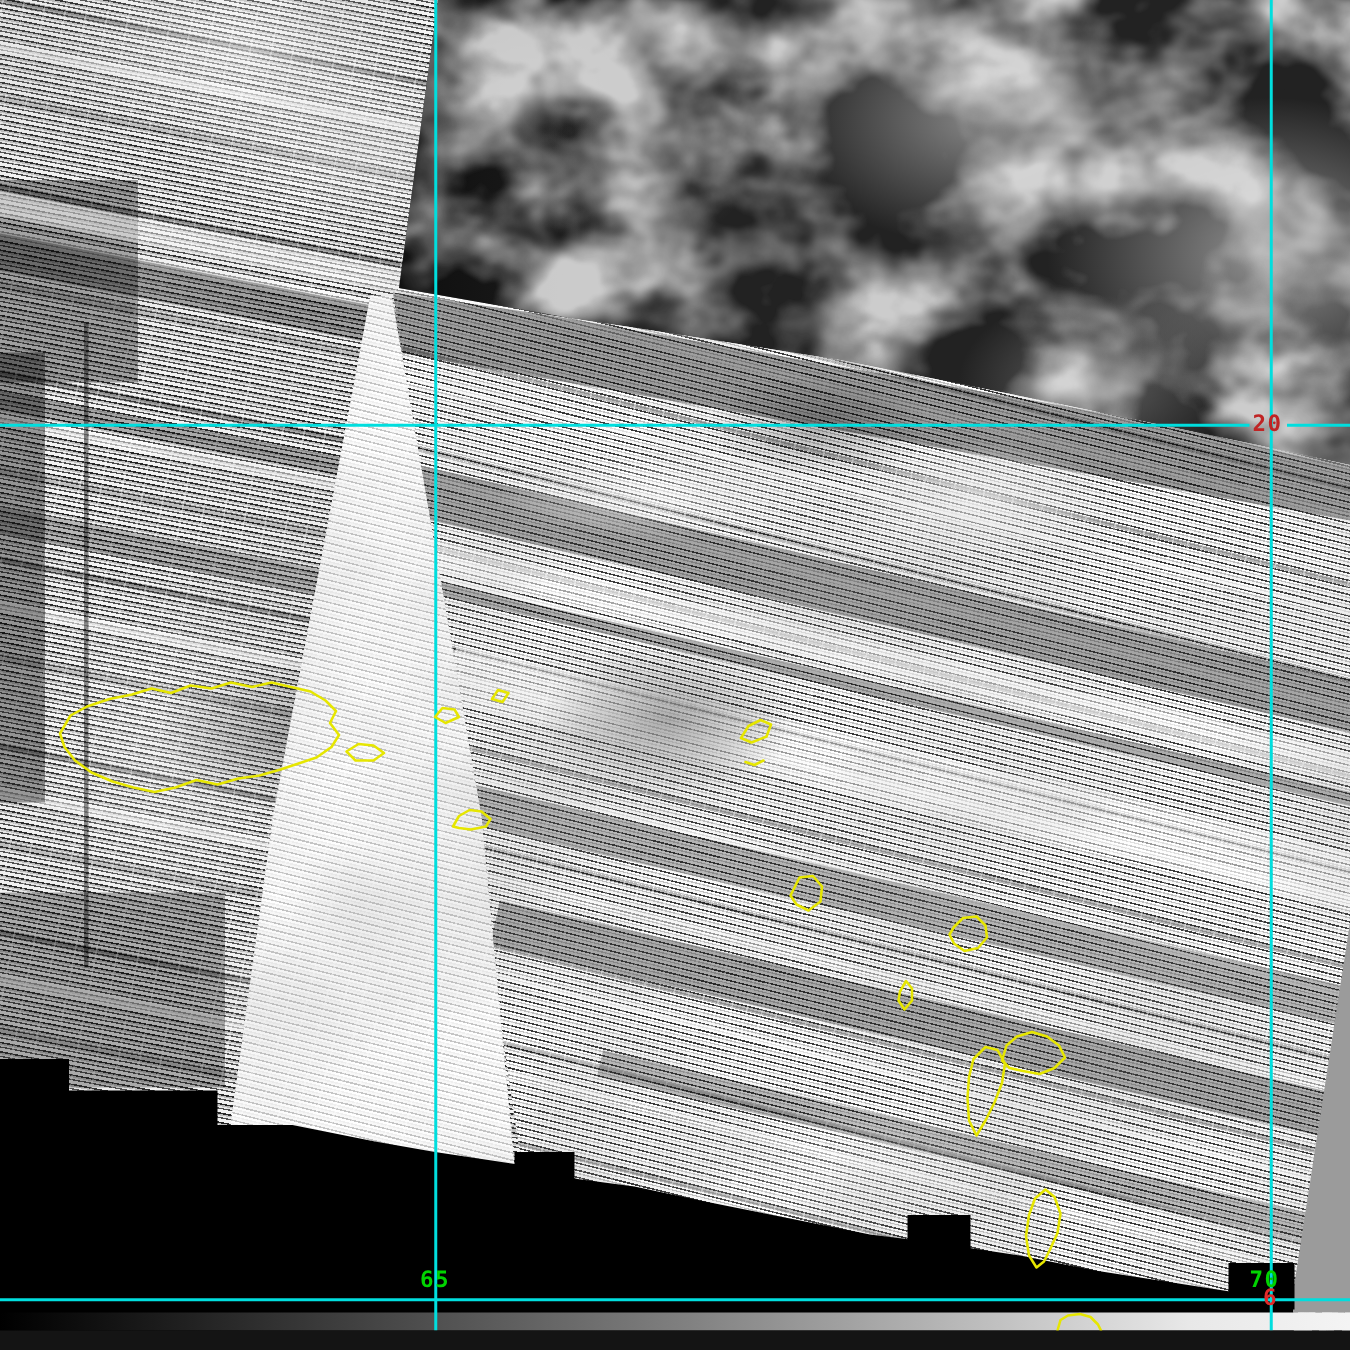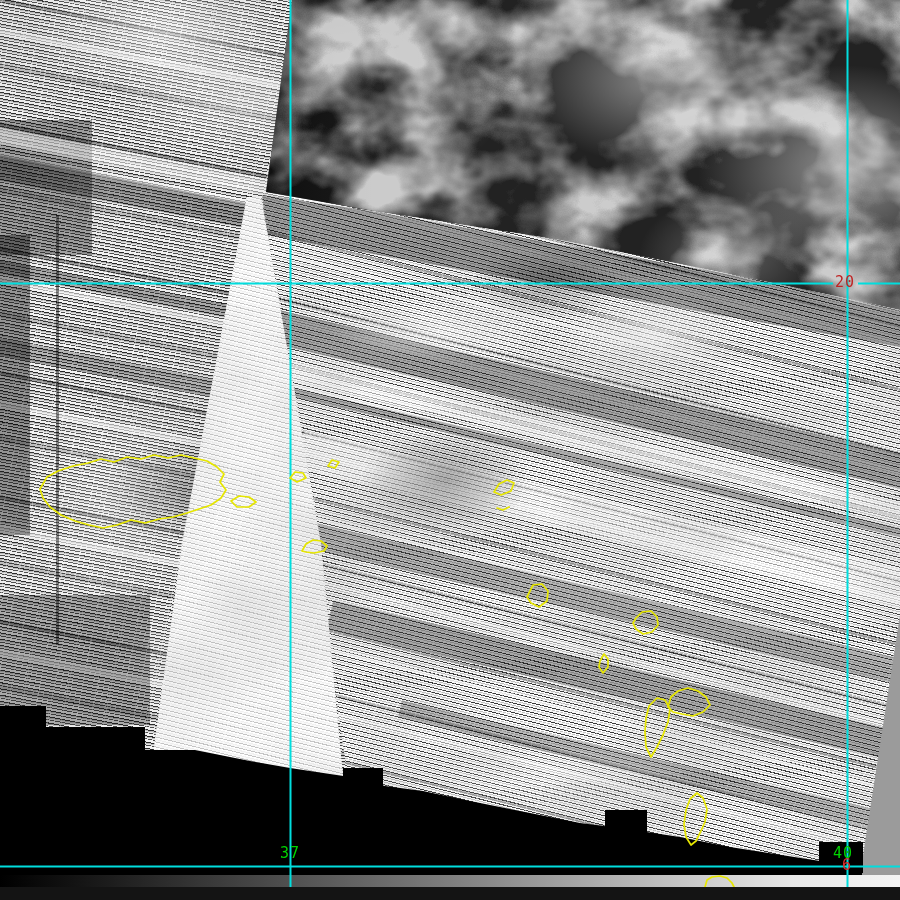--- a/index.html
+++ b/index.html
@@ -46,21 +46,21 @@
   #scene-wedge .tex{transform:rotate(14deg);background:
     linear-gradient(rgba(255,255,255,0.5),rgba(255,255,255,0.5)),
     repeating-linear-gradient(90deg, rgba(255,255,255,0.4) 0 1px, transparent 1px 12px),
     repeating-linear-gradient(180deg, rgba(40,40,40,0.5) 0 1px, rgba(255,255,255,0.95) 1px 2.4px,
       rgba(205,205,205,0.4) 2.4px 3.4px, #f2f2f2 3.4px 4.8px),
     linear-gradient(#ededed,#ededed);}
 
   #overlay{z-index:6;}
 
   
-  .glabel{position:absolute;z-index:10;width:28px;text-align:center;font-size:15px;font-weight:normal;
+  .glabel{position:absolute;z-index:10;width:28px;text-align:center;font-size:15px;font-weight:bold;
           line-height:13px;letter-spacing:1px;}
   #lab20{left:831px;top:276px;color:#c02424;}
   #lab65{left:276px;top:847px;color:#00d400;}
   #lab60{left:829px;top:847px;color:#00d400;}
   #lab15{left:833px;top:859px;color:#e22a2a;}
 
   
   #status-row{position:absolute;z-index:10;left:0;top:887px;width:900px;height:13px;background:#141414;
               font-size:14px;font-weight:bold;line-height:13px;letter-spacing:1.1px;white-space:pre;}
 </style>
@@ -185,22 +185,22 @@
       <path d="M636,618 L642,612 L651,611 L657,617 L658,625 L652,632 L643,634 L636,629 L633,623 Z"></path>
       <path d="M600,661 L604,654 L608,659 L608,667 L603,673 L599,667 Z"></path>
       <path d="M649,706 L657,698 L665,700 L670,709 L668,722 L663,735 L657,747 L651,757 L646,747 L645,732 L646,718 Z"></path>
       <path d="M668,707 L671,697 L678,691 L688,688 L698,691 L706,697 L710,705 L703,712 L693,716 L682,714 L673,712 Z"></path>
       <path d="M690,799 L697,793 L703,798 L707,809 L705,822 L700,833 L696,841 L691,845 L686,837 L684,824 L686,810 Z"></path>
       <path d="M705,887 L707,880 L712,877 L720,876 L727,878 L732,883 L734,887"></path>
     </g>
   </svg>
 
   <div class="glabel" id="lab20">20</div>
-  <div class="glabel" id="lab65">37</div>
-  <div class="glabel" id="lab60">40</div>
+  <div class="glabel" id="lab65">65</div>
+  <div class="glabel" id="lab60">70</div>
   <div class="glabel" id="lab15">6</div>
 
   <div id="status-row">
     
     
     
   </div>
 
 </div>
 

